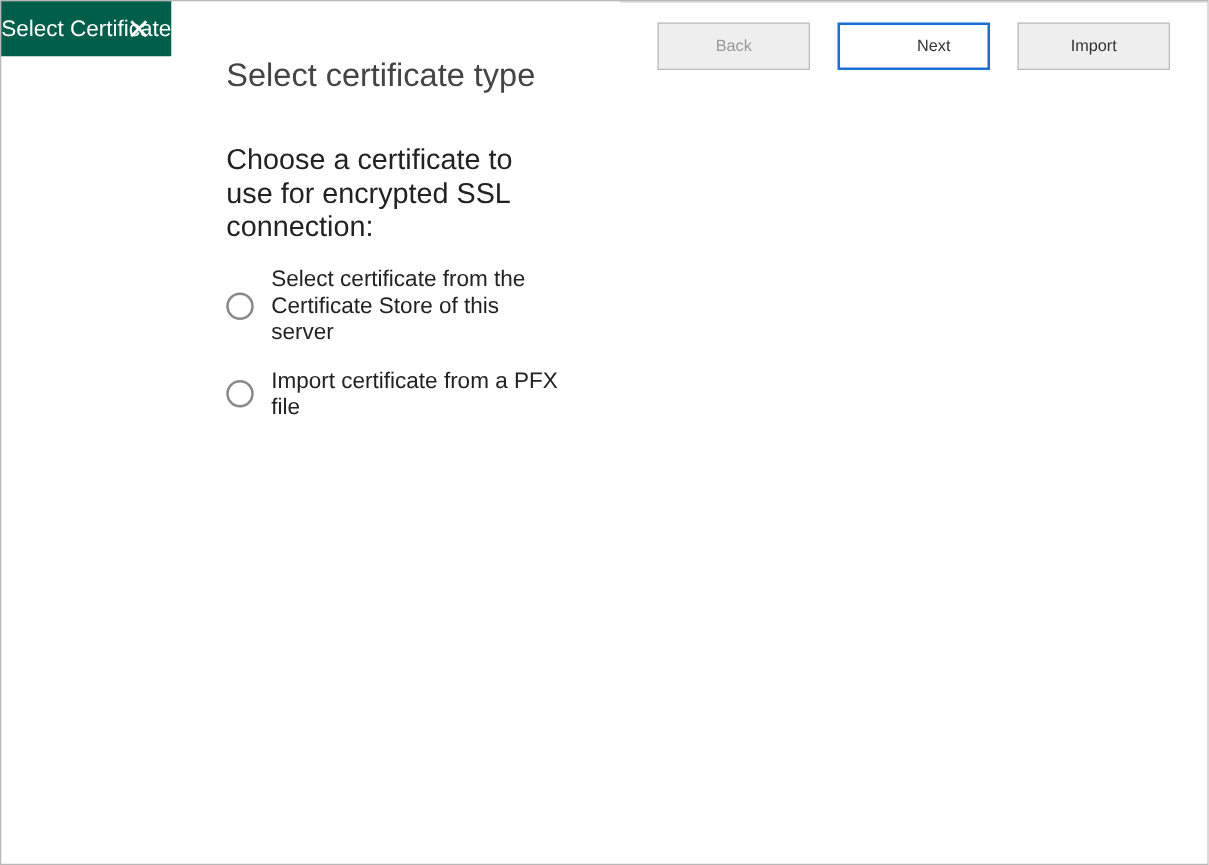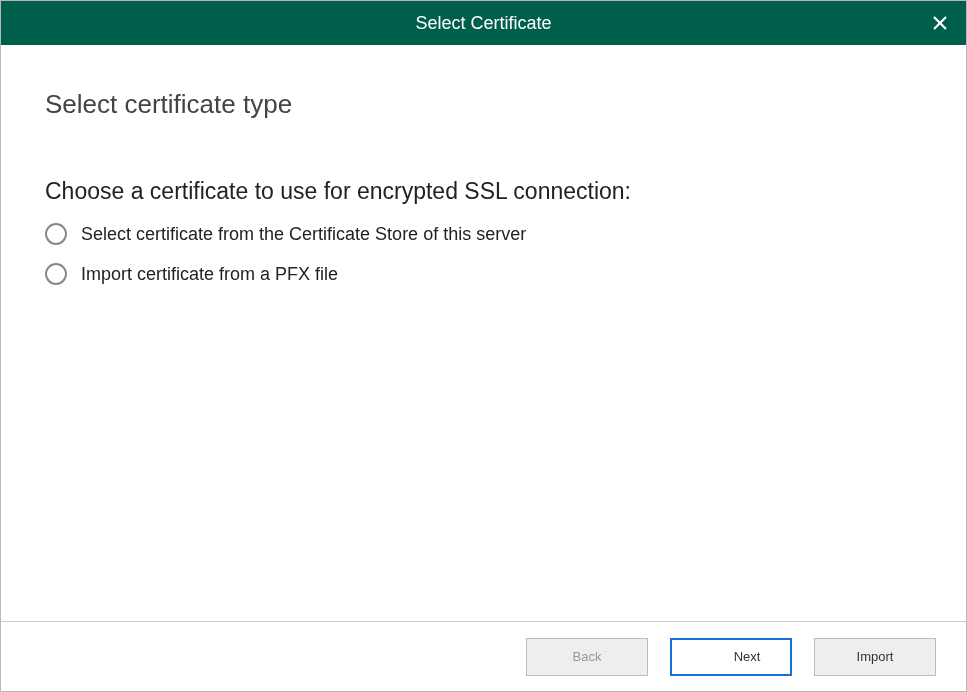--- a/index.html
+++ b/index.html
@@ -8,21 +8,21 @@
       background: #fff;
       width: 967px;
       height: 692px;
       overflow: hidden;
     }
     .dialog {
       width: 967px;
       height: 692px;
       border: 1px solid #b8b8b8;
       display: flex;
-      flex-direction: column;
+      flex-direction: row;
       background: #fff;
     }
     .titlebar {
       background: #005f4b;
       color: #fff;
       height: 44px;
       display: flex;
       align-items: center;
       position: relative;
     }
@@ -47,21 +47,21 @@
     }
     .close-btn svg { width: 16px; height: 16px; }
     .content {
       flex: 1;
       padding: 44px 44px 0 44px;
     }
     .heading {
       font-size: 26px;
       font-weight: 400;
       color: #444;
-      margin-bottom: 58px;
+      margin-bottom: 38px;
     }
     .instruction {
       font-size: 23px;
       color: #222;
       margin-bottom: 18px;
     }
     .radio-group {
       display: flex;
       flex-direction: column;
       gap: 18px;

